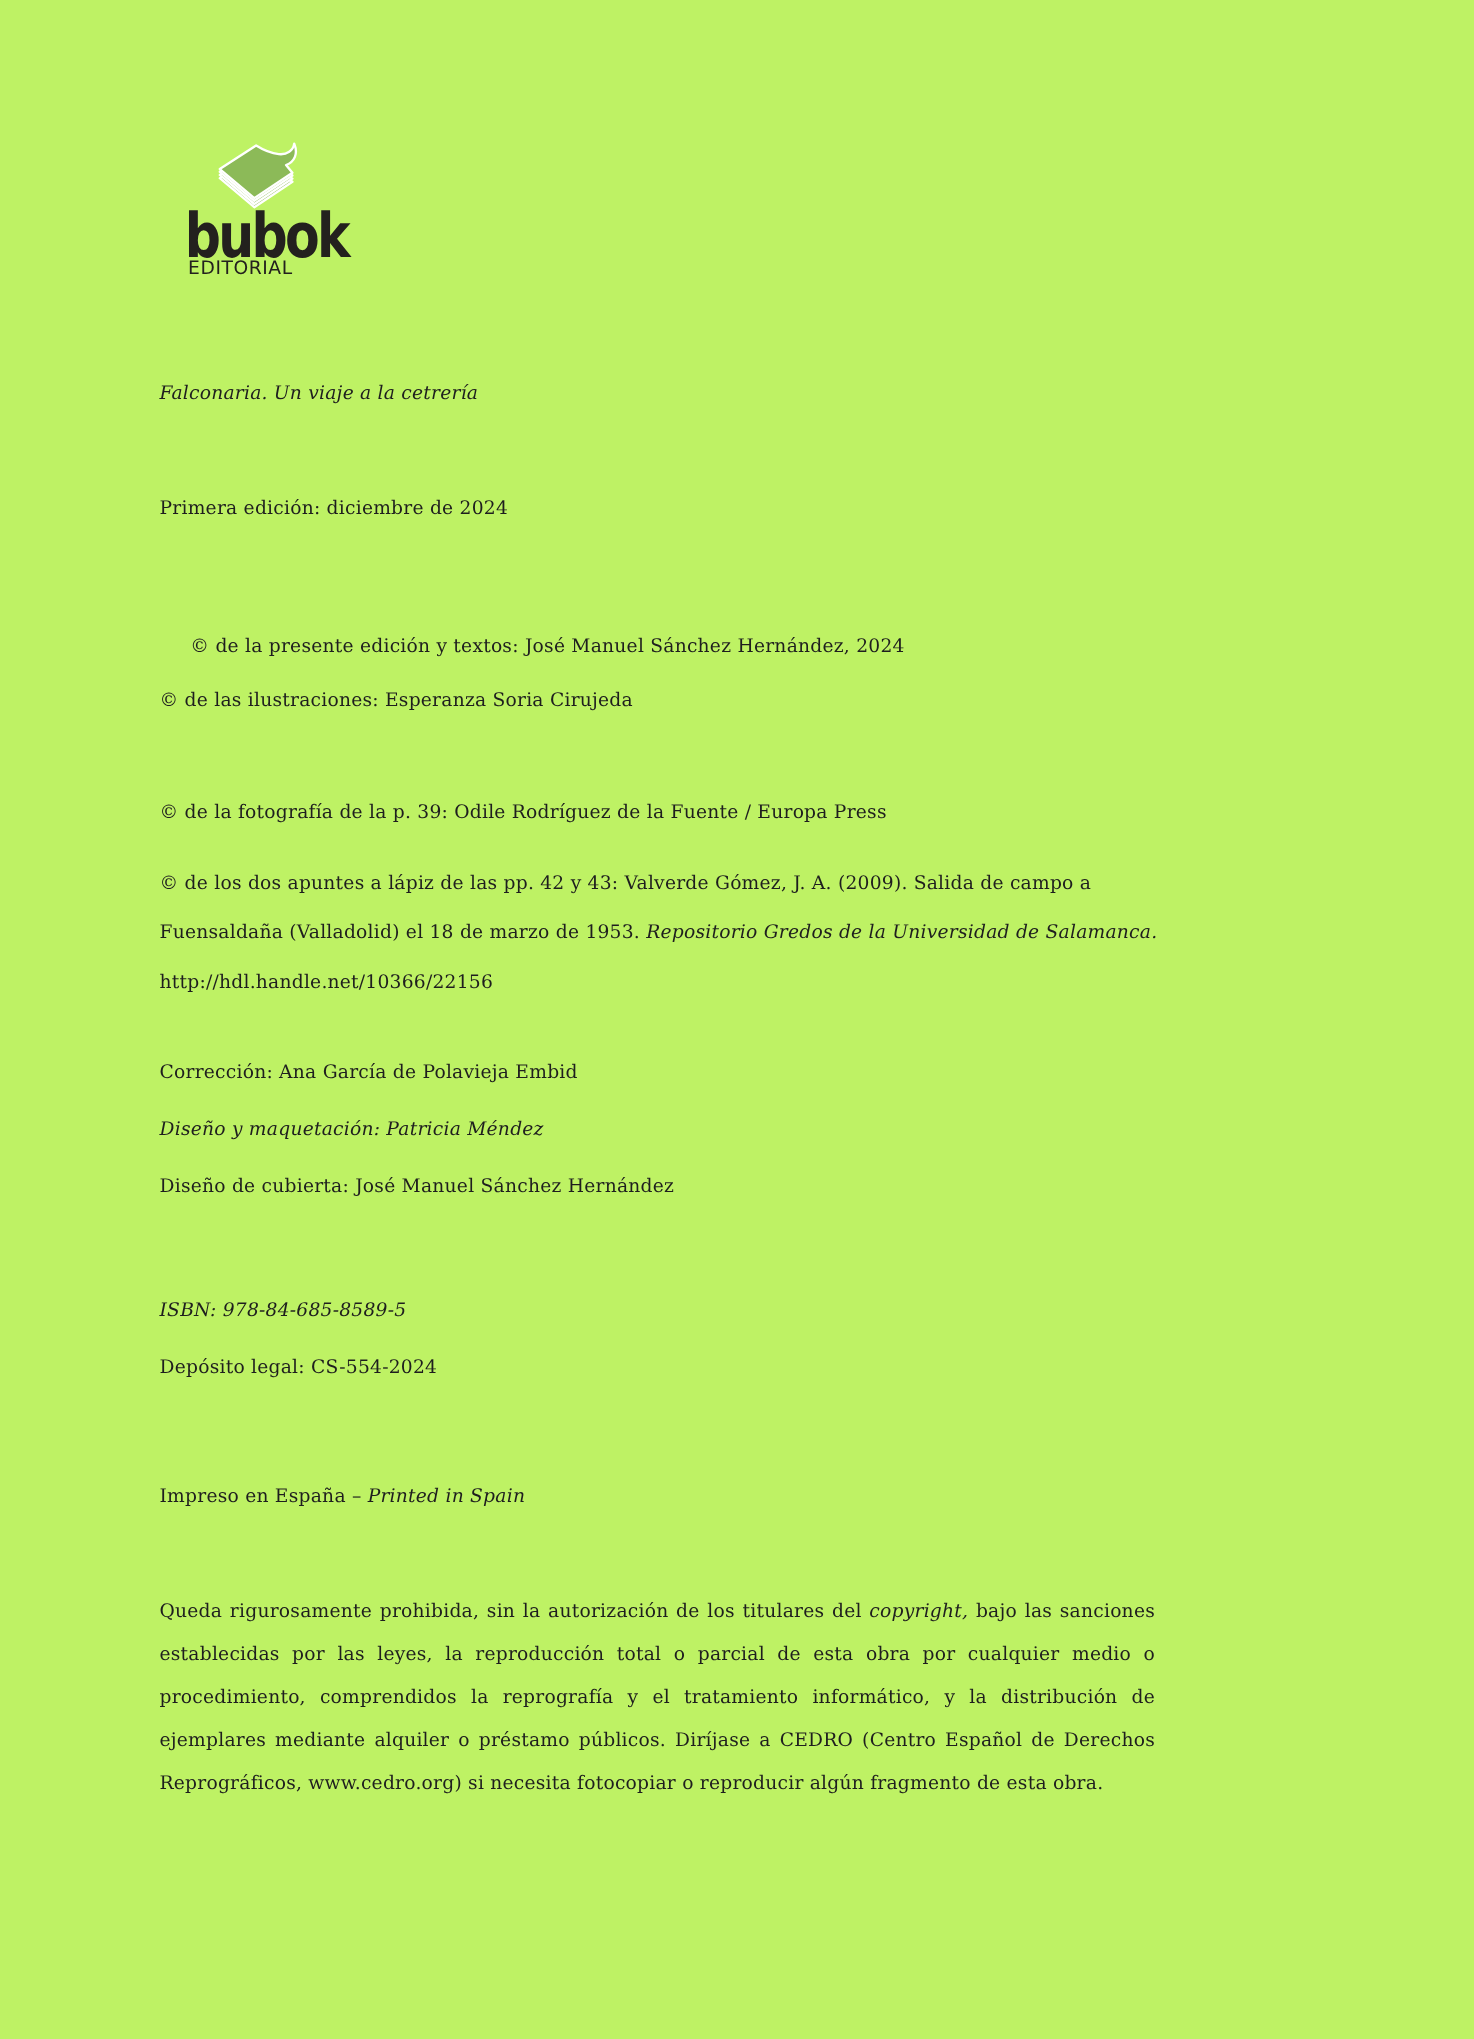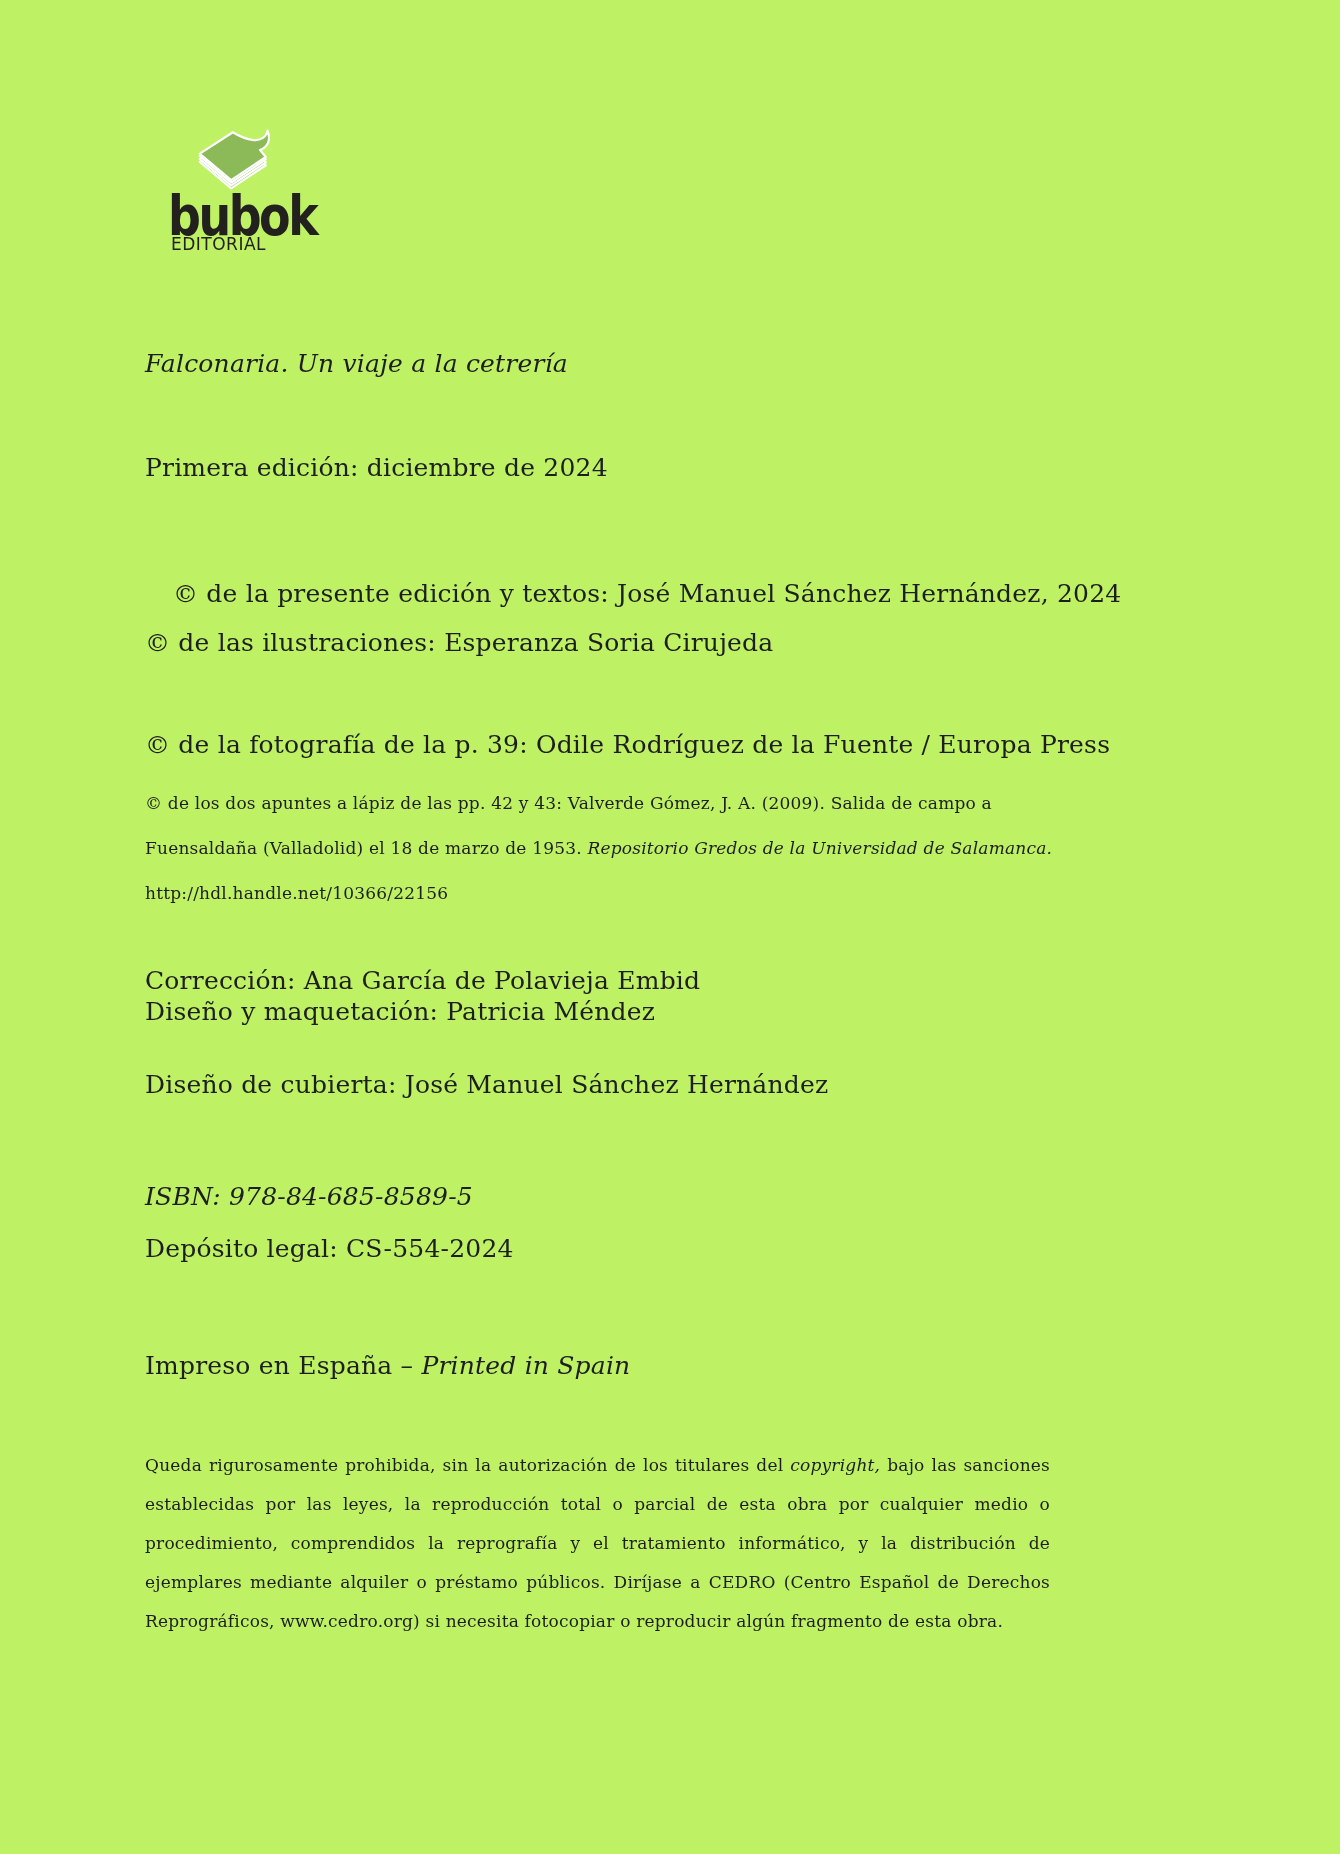--- a/index.html
+++ b/index.html
@@ -8,21 +8,21 @@
     width:1340px;
     height:1854px;
     margin:0 auto;
     background:#bef264;
     overflow:hidden;
     font-family:"DejaVu Serif","Liberation Serif",serif;
     color:#1e1e1e;
   }
   .abs{position:absolute;left:145px;}
   .line{
-    font-size:25px;
+    font-size:17px;
     line-height:1.25;
     white-space:nowrap;
     letter-spacing:0.2px;
   }
   .italic{font-style:italic;}
   .para{
     font-size:17px;
     white-space:normal;
     letter-spacing:0.2px;
   }
@@ -83,21 +83,21 @@
   <div class="abs line" style="top:578px;margin-left:28px;">© de la presente edición y textos: José Manuel Sánchez Hernández, 2024</div>
   <div class="abs line" style="top:627px;">© de las ilustraciones: Esperanza Soria Cirujeda</div>
 
   <div class="abs line" style="top:729px;">© de la fotografía de la p. 39: Odile Rodríguez de la Fuente / Europa Press</div>
 
   <div class="abs para credit-para" style="top:781px;">
     <span>© de los dos apuntes a lápiz de las pp. 42 y 43: Valverde Gómez, J. A. (2009). Salida de campo a Fuensaldaña (Valladolid) el 18 de marzo de 1953.</span><span class="italic"> Repositorio Gredos de la Universidad de Salamanca.</span><span> http://hdl.handle.net/10366/22156</span>
   </div>
 
   <div class="abs line" style="top:965px;">Corrección: Ana García de Polavieja Embid</div>
-  <div class="abs line" style="top:996px;">Diseño y maquetación: Patricia Méndez</div>
+  <div class="abs line" style="top:1017px;font-style:italic;">Diseño y maquetación: Patricia Méndez</div>
   <div class="abs line" style="top:1069px;">Diseño de cubierta: José Manuel Sánchez Hernández</div>
 
   <div class="abs line" style="top:1181px;font-style:italic;">ISBN: 978-84-685-8589-5</div>
   <div class="abs line" style="top:1233px;">Depósito legal: CS-554-2024</div>
 
   <div class="abs line" style="top:1350px;">
     <span>Impreso en España – </span><span class="italic">Printed in Spain</span>
   </div>
 
   <div class="abs para legal-para" style="top:1446px;">

